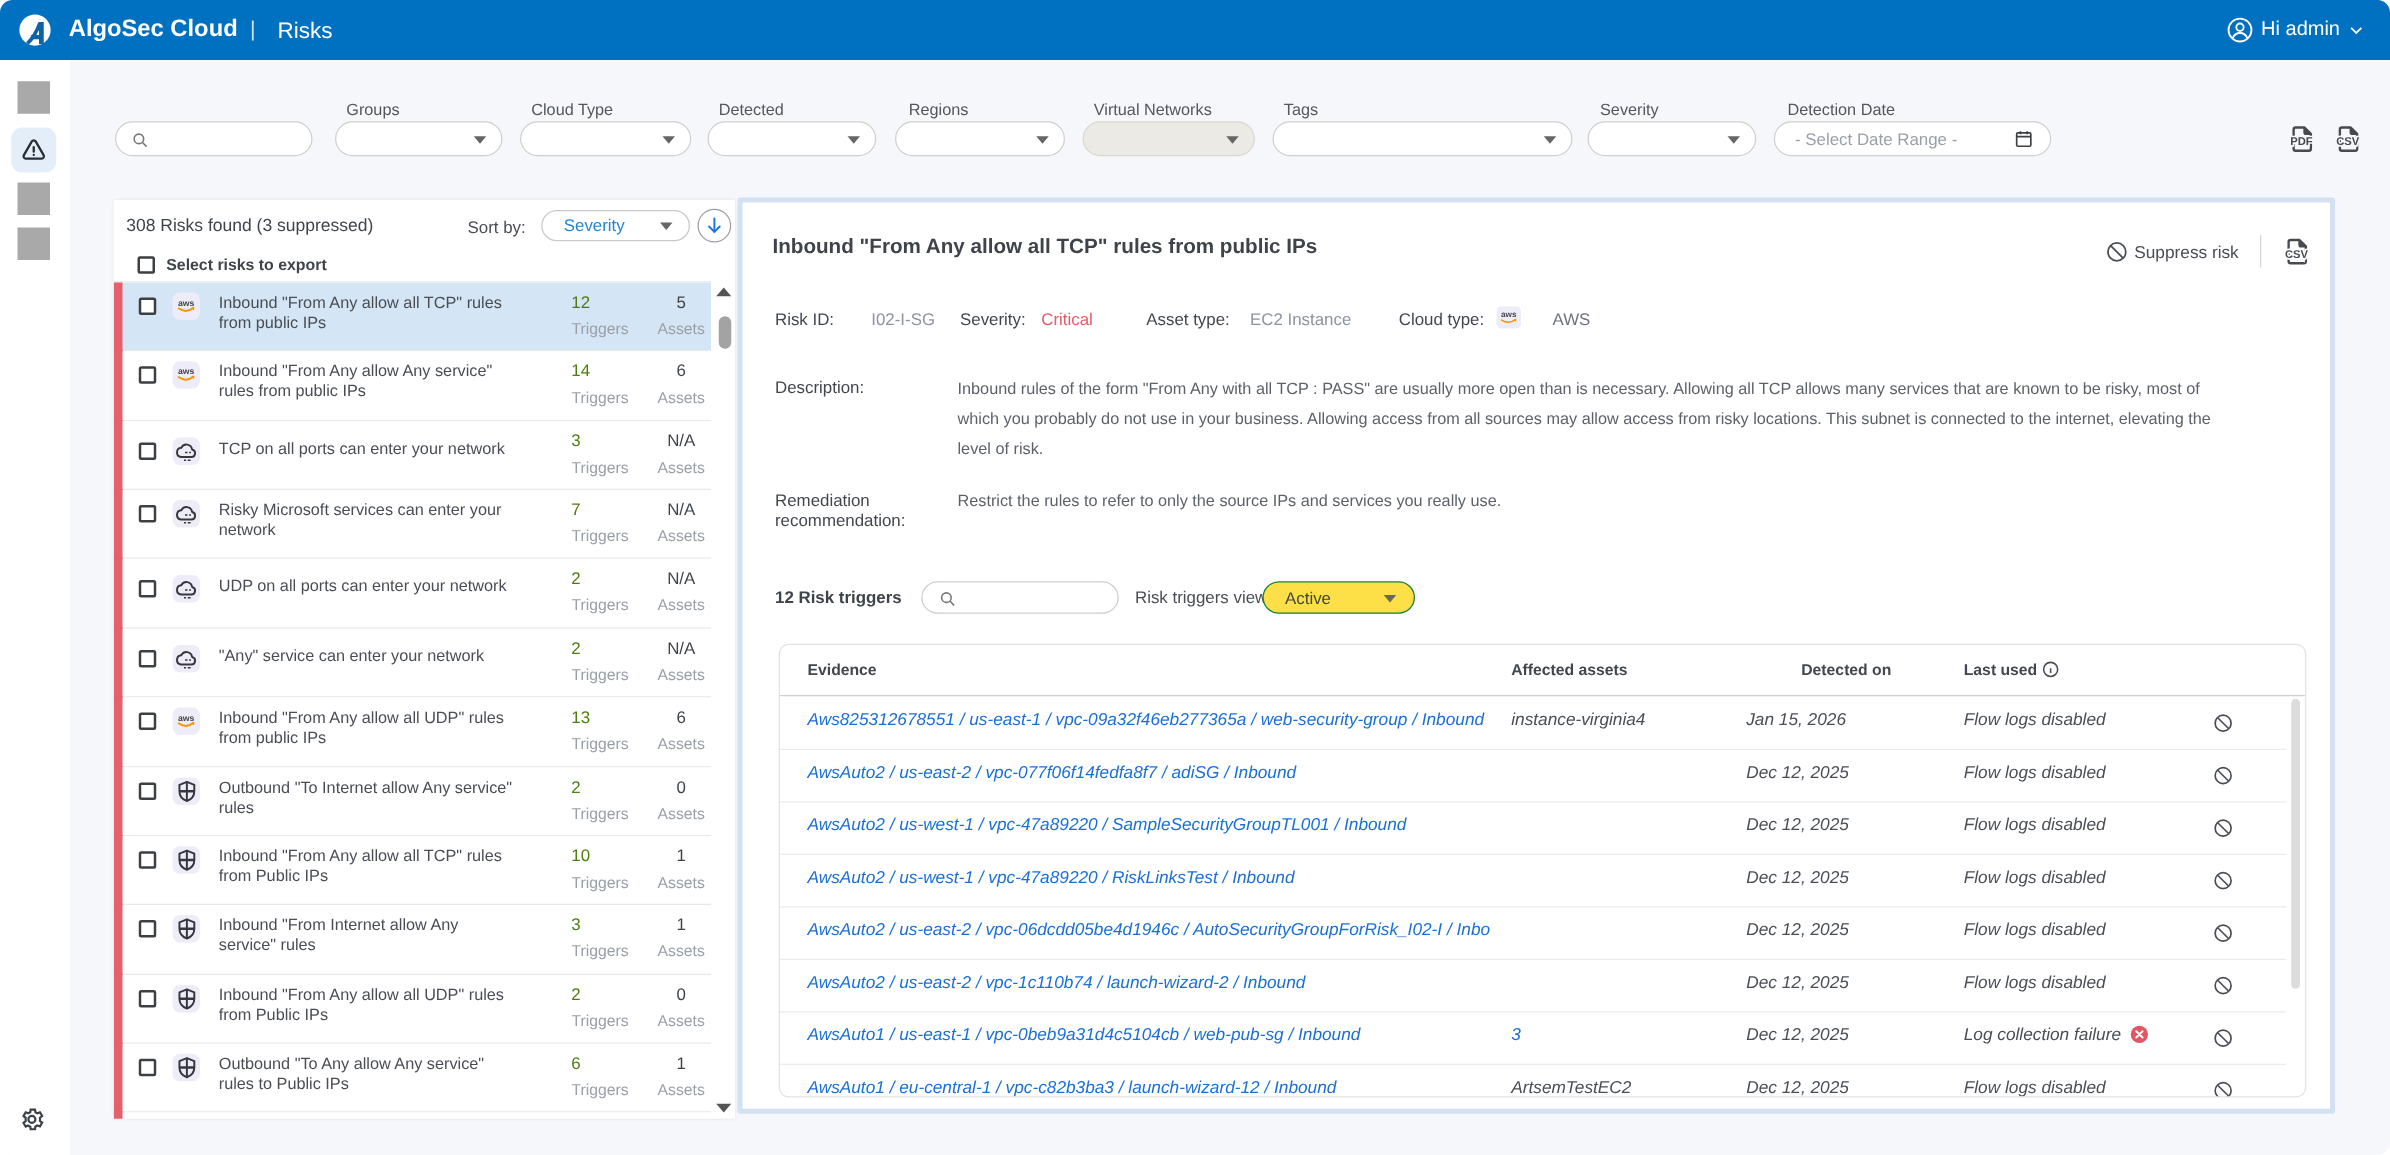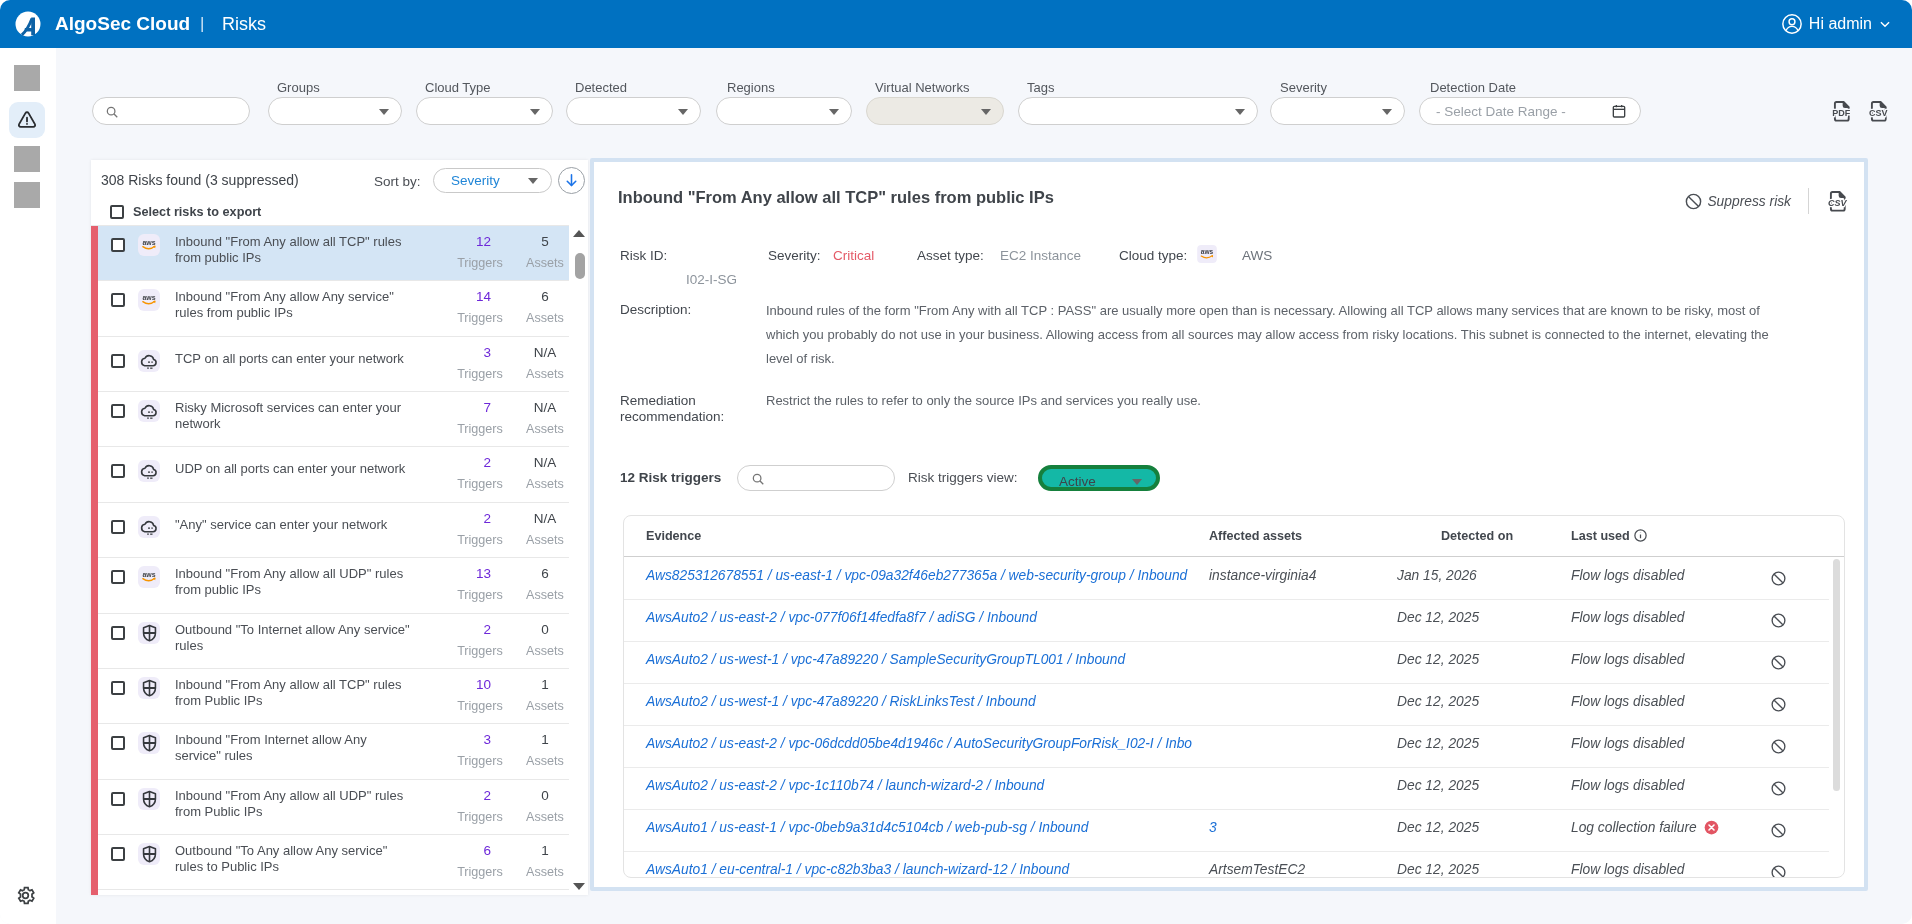--- a/index.html
+++ b/index.html
@@ -35,44 +35,44 @@
   .rows { position:absolute; left:0; top:65px; width:478px; height:670px; overflow:hidden; border-top:1px solid #e8e8e8; }
   .row { position:relative; width:478px; height:55.36px; border-bottom:1px solid #e8e8e8; background:#fff; }
   .row.sel { background:#d4e5f5; }
   .row .strip { position:absolute; left:0; top:-1px; width:7px; height:57px; background:#e55f6d; }
   .row .cbx { position:absolute; left:20px; top:12px; }
   .row .ricon { position:absolute; left:47px; top:8px; width:22px; height:22px; border-radius:6px; background:#efecf9; display:flex; align-items:center; justify-content:center; }
   .row .rtitle { position:absolute; left:84px; top:8px; width:238px; font-size:13px; line-height:16px; color:#4a4e54; }
   .row .rtitle.one { top:14px; }
   .row.r1 .ricon { top:13px; }
   .row.r1 .cbx { top:17px; }
-  .row .num1 { position:absolute; left:340px; top:8px; width:60px; text-align:right; font-size:13.5px; color:#6d28d9; }
+  .row .num1 { position:absolute; left:366px; top:8px; width:60px; text-align:left; font-size:13.5px; color:#4d7c0f; }
   .row .lab1 { position:absolute; left:359px; top:30px; width:60px; text-align:center; font-size:12.6px; color:#9aa0a7; }
   .row .num2 { position:absolute; left:424px; top:8px; width:60px; text-align:center; font-size:13.5px; color:#3f444a; }
   .row .lab2 { position:absolute; left:424px; top:30px; width:60px; text-align:center; font-size:12.6px; color:#9aa0a7; }
   .lscroll { position:absolute; right:3px; top:68px; width:10px; height:667px; }
   .lscroll .thumb { position:absolute; left:0; top:25px; width:10px; height:26px; background:#a3a3a3; border-radius:5px; }
   .arr-up { position:absolute; right:3px; top:70px; width:0; height:0; border-left:6px solid transparent; border-right:6px solid transparent; border-bottom:7px solid #555; }
   .arr-dn { position:absolute; right:3px; bottom:5px; width:0; height:0; border-left:6px solid transparent; border-right:6px solid transparent; border-top:7px solid #555; }
   
   .detail { position:absolute; left:590px; top:158px; width:1278px; height:733px; background:#fff; border:4px solid #d3e2f2; border-radius:2px; }
   .dtitle { position:absolute; left:24px; top:26px; font-size:16.5px; font-weight:bold; color:#3f444a; }
-  .dactions { position:absolute; right:16px; top:26px; display:flex; align-items:center; gap:12px;font-style:italic; }
+  .dactions { position:absolute; right:16px; top:26px; display:flex; align-items:center; gap:12px; }
   .dactions .txt { font-size:13.8px; color:#4a4e54; }
   .dactions .div { width:1px; height:26px; background:#d5d5d5; margin:0 5px; }
   .meta { position:absolute; left:0; top:86px; font-size:13.5px; width:1432px; height:20px; }
   .meta span { position:absolute; top:0; }
   .meta .lbl { color:#42474e; }
   .meta .val { color:#8d949c; }
   .desc-lbl { position:absolute; left:26px; font-size:13.5px; color:#42474e; }
   .desc-txt { position:absolute; left:172px; font-size:13px; line-height:24px; color:#5d6269; width:1015px; }
   .trig-head { position:absolute; left:26px; top:308px; font-size:13.5px; font-weight:bold; color:#3f444a; }
   .trig-search { position:absolute; left:143px; top:303px; width:158px; height:26px; border:1px solid #cfcfcf; border-radius:13px; background:#fff; }
   .trig-view-lbl { position:absolute; left:314px; top:308px; font-size:13.5px; color:#4a4e54; }
-  .trig-view { position:absolute; left:444px; top:303px; width:122px; height:26px; border:4px solid #15803d; border-radius:13px; background:#14b8a6; }
+  .trig-view { position:absolute; left:416px; top:303px; width:122px; height:26px; border:1px solid #15803d; border-radius:13px; background:#fde047; }
   .trig-view span { position:absolute; left:17px; top:5px; font-size:13.5px; color:#3f444a; }
   .trig-view .caret { position:absolute; right:14px; top:10px; width:0; height:0; border-left:5px solid transparent; border-right:5px solid transparent; border-top:6px solid #666; }
   .ttable { position:absolute; left:29px; top:353px; width:1222px; height:363px; border:1px solid #e3e3e3; border-radius:8px; background:#fff; overflow:hidden; }
   .thead { position:absolute; left:0; top:0; width:1222px; height:41px; border-bottom:1px solid #cfcfcf; font-size:12.6px; font-weight:bold; color:#42474e; }
   .thead div { position:absolute; top:13px; }
   .trow { position:absolute; left:0; width:1205px; height:42px; border-bottom:1px solid #ebebeb; font-size:13.8px;font-style:italic; }
   .trow .c1 { position:absolute; left:22px; top:10px; color:#1a6fd6; }
   .trow .c2 { position:absolute; left:585px; top:10px; color:#4a4f55; }
   .trow .c3 { position:absolute; left:773px; top:10px; color:#4a4f55; }
   .trow .c4 { position:absolute; left:947px; top:10px; color:#4a4f55; }
@@ -430,21 +430,21 @@
       <span class="txt">Suppress risk</span>
       <div class="div"></div>
       <svg width="22" height="24" viewBox="0 0 22 24" fill="none">
         <path d="M6.5 3 H13.6 L18.7 8.1 V20 a1.6 1.6 0 0 1 -1.6 1.6 H6.5 a1.6 1.6 0 0 1 -1.6 -1.6 V4.6 a1.6 1.6 0 0 1 1.6 -1.6 Z" stroke="#474a4f" stroke-width="1.9" stroke-linejoin="round"></path>
           <path d="M13.6 3 V6.7 a1.4 1.4 0 0 0 1.4 1.4 H18.7" stroke="#474a4f" stroke-width="1.9" fill="#474a4f"></path>
           <text x="11.2" y="17.2" text-anchor="middle" font-size="9" font-weight="bold" fill="#474a4f" stroke="#ffffff" stroke-width="2.6" paint-order="stroke" font-family="Liberation Sans">CSV</text>
       </svg>
     </div>
     <div class="meta">
       <span class="lbl" style="left:26px;">Risk ID:</span>
-        <span class="val" style="left:92px;margin-top:24px;">I02-I-SG</span>
+        <span class="val" style="left:103px;">I02-I-SG</span>
       <span class="lbl" style="left:174px;">Severity:</span>
         <span style="left:239px;color:#e45a67;">Critical</span>
       <span class="lbl" style="left:323px;">Asset type:</span>
         <span class="val" style="left:406px;">EC2 Instance</span>
       <span class="lbl" style="left:525px;">Cloud type:</span>
         <span style="left:603px;top:-3px;"><svg width="20" height="18" viewBox="0 0 24 22">
             <rect x="0" y="0" width="24" height="22" rx="5" fill="#efecf9"></rect>
             <text x="12" y="10.5" font-size="8" font-weight="bold" fill="#42454a" text-anchor="middle" font-family="Liberation Sans">aws</text>
             <path d="M5 13.5 Q12 18 18.5 13" stroke="#f79400" fill="none" stroke-width="1.5" stroke-linecap="round"></path>
             <path d="M19.2 15.3 L19.4 12.5 L16.7 13.3 Z" fill="#f79400"></path>

